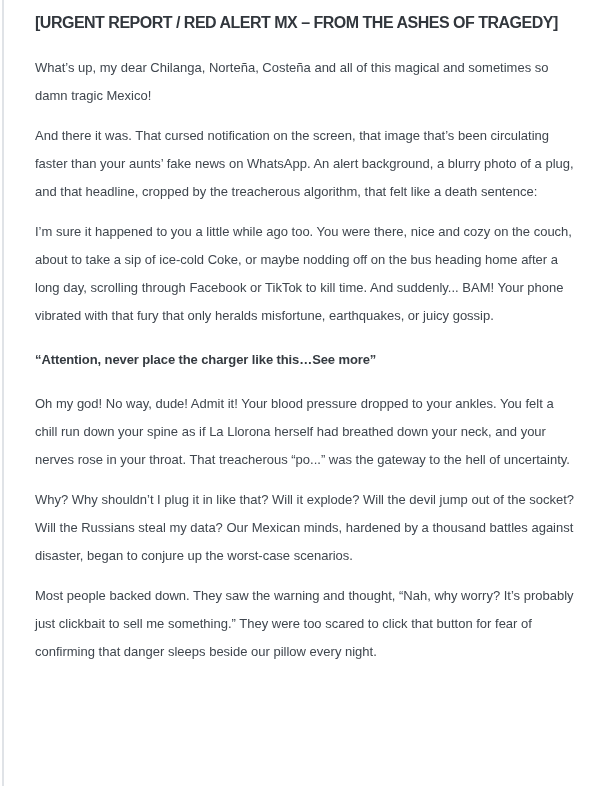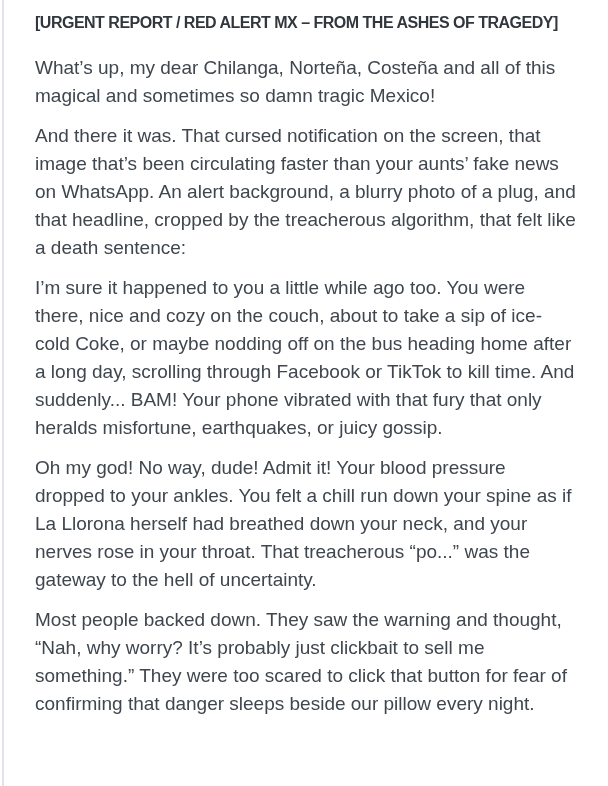--- a/index.html
+++ b/index.html
@@ -22,21 +22,21 @@
   }
   .title {
     font-size: 16px;
     font-weight: 700;
     letter-spacing: -0.5px;
     line-height: 28px;
     color: #32373d;
     margin: 0 0 17px 0;
   }
   .para {
-    font-size: 19px;
+    font-size: 13px;
     font-weight: 400;
     line-height: 28px;
     color: #3f464e;
     margin: 0 0 12px 0;
   }
   .para.quote {
     font-weight: 700;
     color: #343a40;
     letter-spacing: -0.1px;
     margin-top: 16px;
@@ -49,19 +49,21 @@
 <div class="page">
   <article class="content">
     <h1 class="title">[URGENT REPORT / RED ALERT MX – FROM THE ASHES OF TRAGEDY]</h1>
 
     <p class="para">What’s up, my dear Chilanga, Norteña, Costeña and all of this magical and sometimes so damn tragic Mexico!</p>
 
     <p class="para">And there it was. That cursed notification on the screen, that image that’s been circulating faster than your aunts’ fake news on WhatsApp. An alert background, a blurry photo of a plug, and that headline, cropped by the treacherous algorithm, that felt like a death sentence:</p>
 
     <p class="para">I’m sure it happened to you a little while ago too. You were there, nice and cozy on the couch, about to take a sip of ice-cold Coke, or maybe nodding off on the bus heading home after a long day, scrolling through Facebook or TikTok to kill time. And suddenly... BAM! Your phone vibrated with that fury that only heralds misfortune, earthquakes, or juicy gossip.</p>
 
+    <p class="para quote">“Attention, never place the charger like this…See more”</p>
 
     <p class="para">Oh my god! No way, dude! Admit it! Your blood pressure dropped to your ankles. You felt a chill run down your spine as if La Llorona herself had breathed down your neck, and your nerves rose in your throat. That treacherous “po...” was the gateway to the hell of uncertainty.</p>
 
+    <p class="para">Why? Why shouldn’t I plug it in like that? Will it explode? Will the devil jump out of the socket? Will the Russians steal my data? Our Mexican minds, hardened by a thousand battles against disaster, began to conjure up the worst-case scenarios.</p>
 
     <p class="para">Most people backed down. They saw the warning and thought, “Nah, why worry? It’s probably just clickbait to sell me something.” They were too scared to click that button for fear of confirming that danger sleeps beside our pillow every night.</p>
   </article>
 </div>
 
 </body></html>

